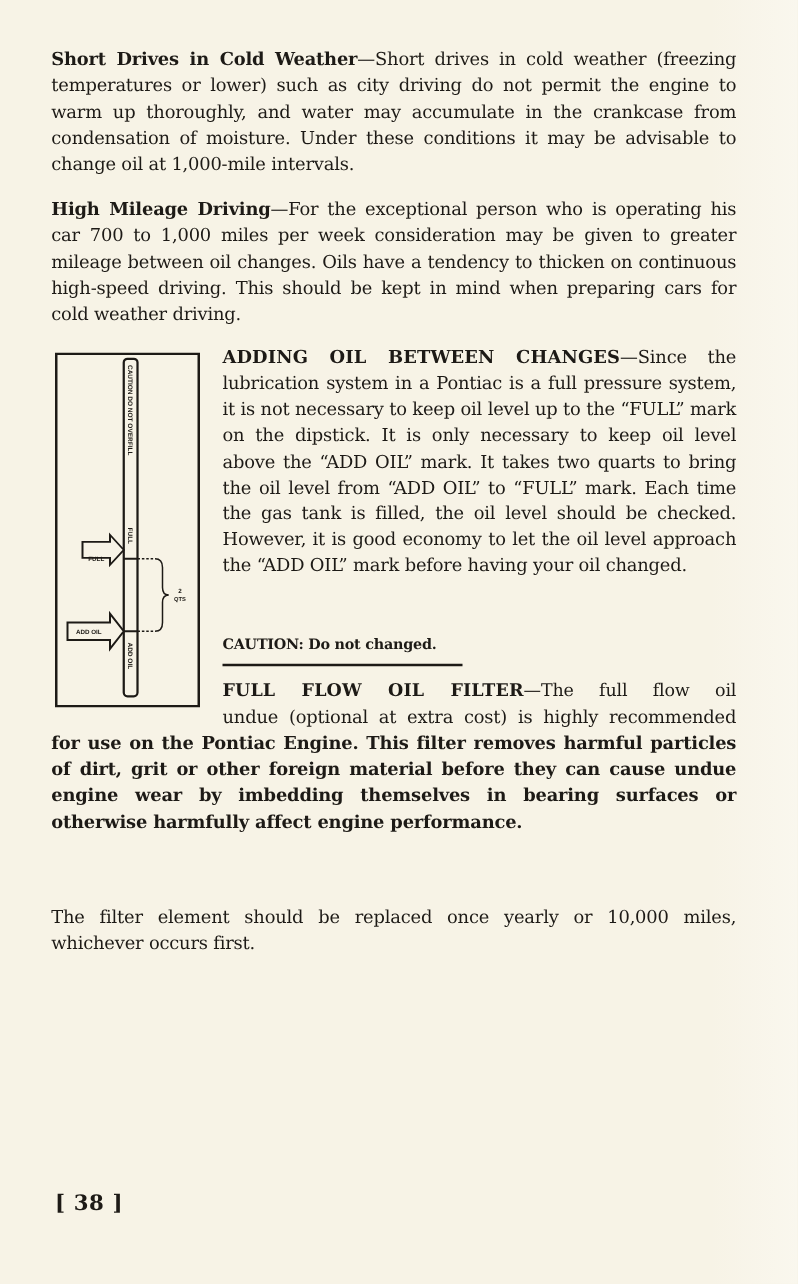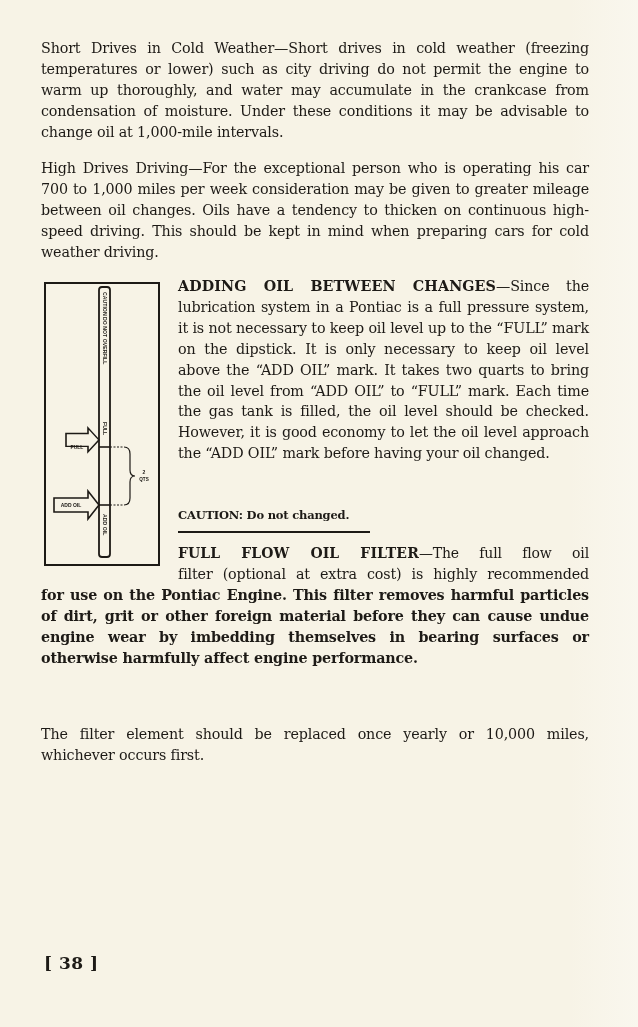--- a/index.html
+++ b/index.html
@@ -25,21 +25,21 @@
     .para {
       position: absolute;
       left: 41px;
       width: 548px;
       font-size: 14.3px;
       line-height: 20.9px;
       text-align: justify;
       letter-spacing: -0.15px;
       margin: 0;
     }
-    .heading-run { font-weight: normal; }
+    .heading-run { font-weight: bold; }
     .caps-head { font-weight: bold; letter-spacing: 0.1px; }
 
     #p1 { top: 38px; }
     #p2 { top: 158px; }
 
     .wrap-block {
       position: absolute;
       left: 178px;
       width: 411px;
       font-size: 14.3px;
@@ -111,21 +111,21 @@
       height: 284px;
     }
   </style>
 </head>
 <body>
 
 <div class="page-shade"></div>
 
 <p class="para" id="p1"><span class="heading-run">Short Drives in Cold Weather</span><span>—</span><span>Short drives in cold weather (freezing temperatures or lower) such as city driving do not permit the engine to warm up thoroughly, and water may accumulate in the crankcase from condensation of moisture. Under these conditions it may be advisable to change oil at 1,000-mile intervals.</span></p>
 
-<p class="para" id="p2"><span class="heading-run">High Drives Driving</span><span>—</span><span>For the exceptional person who is operating his car 700 to 1,000 miles per week consideration may be given to greater mileage between oil changes. Oils have a tendency to thicken on continuous high-speed driving. This should be kept in mind when preparing cars for cold weather driving.</span></p>
+<p class="para" id="p2"><span class="heading-run">High Mileage Driving</span><span>—</span><span>For the exceptional person who is operating his car 700 to 1,000 miles per week consideration may be given to greater mileage between oil changes. Oils have a tendency to thicken on continuous high-speed driving. This should be kept in mind when preparing cars for cold weather driving.</span></p>
 
 <div class="diagram">
   <svg width="116" height="284" viewBox="0 0 116 284" xmlns="http://www.w3.org/2000/svg">
 
     <rect x="1" y="1" width="114" height="282" fill="none" stroke="#1d1a16" stroke-width="2"></rect>
 
     <rect x="55" y="5" width="11" height="270" rx="3" fill="#f7f3e6" stroke="#1d1a16" stroke-width="1.8"></rect>
 
     <g font-family="Liberation Sans, sans-serif" font-size="5.2" font-weight="bold" fill="#1d1a16">
       <text transform="translate(58.5 10) rotate(90)">CAUTION DO NOT OVERFILL</text>
@@ -153,18 +153,18 @@
     <line x1="60.5" y1="240" x2="60.5" y2="260" stroke="#1d1a16" stroke-width="0"></line>
   </svg>
 </div>
 
 <p class="wrap-block" id="p3"><span class="caps-head">ADDING OIL BETWEEN CHANGES</span><span>—</span><span>Since the lubrication system in a Pontiac is a full pressure system, it is not necessary to keep oil level up to the “FULL” mark on the dipstick. It is only necessary to keep oil level above the “ADD OIL” mark. It takes two quarts to bring the oil level from “ADD OIL” to “FULL” mark. Each time the gas tank is filled, the oil level should be checked. However, it is good economy to let the oil level approach the “ADD OIL” mark before having your oil changed.</span></p>
 
 <div class="caution">CAUTION: Do not changed.</div>
 <div class="caution-rule"></div>
 
 <p id="p4a"><span class="caps-head">FULL FLOW OIL FILTER</span><span>—</span><span>The full flow oil</span></p>
-<p id="p4b">filter (optional at extra cost) is highly recommended</p>
+<p id="p4b">undue (optional at extra cost) is highly recommended</p>
 <p class="para" id="p4c">for use on the Pontiac Engine. This filter removes harmful particles of dirt, grit or other foreign material before they can cause undue engine wear by imbedding themselves in bearing surfaces or otherwise harmfully affect engine performance.</p>
 
 <p class="para" id="p5">The filter element should be replaced once yearly or 10,000 miles, whichever occurs first.</p>
 
 <div class="page-number">[ 38 ]</div>
 
 </body></html>

